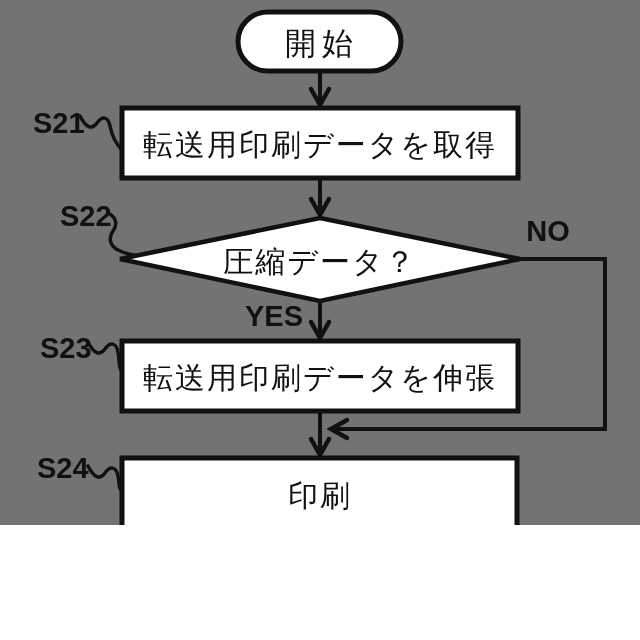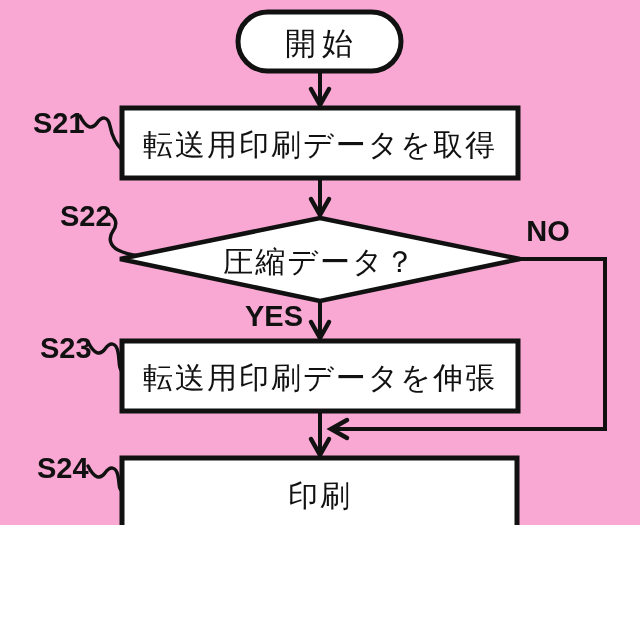--- a/index.html
+++ b/index.html
@@ -3,21 +3,21 @@
 <meta charset="utf-8">
 <style>
   html, body {
     margin: 0;
     padding: 0;
     background: #ffffff;
   }
   .canvas {
     width: 640px;
     height: 525px;
-    background: #f9a8d4;
+    background: #737373;
     position: relative;
     overflow: hidden;
   }
   svg {
     display: block;
     font-family: "Liberation Sans", sans-serif;
   }
   .shape {
     fill: #ffffff;
     stroke: #111111;

